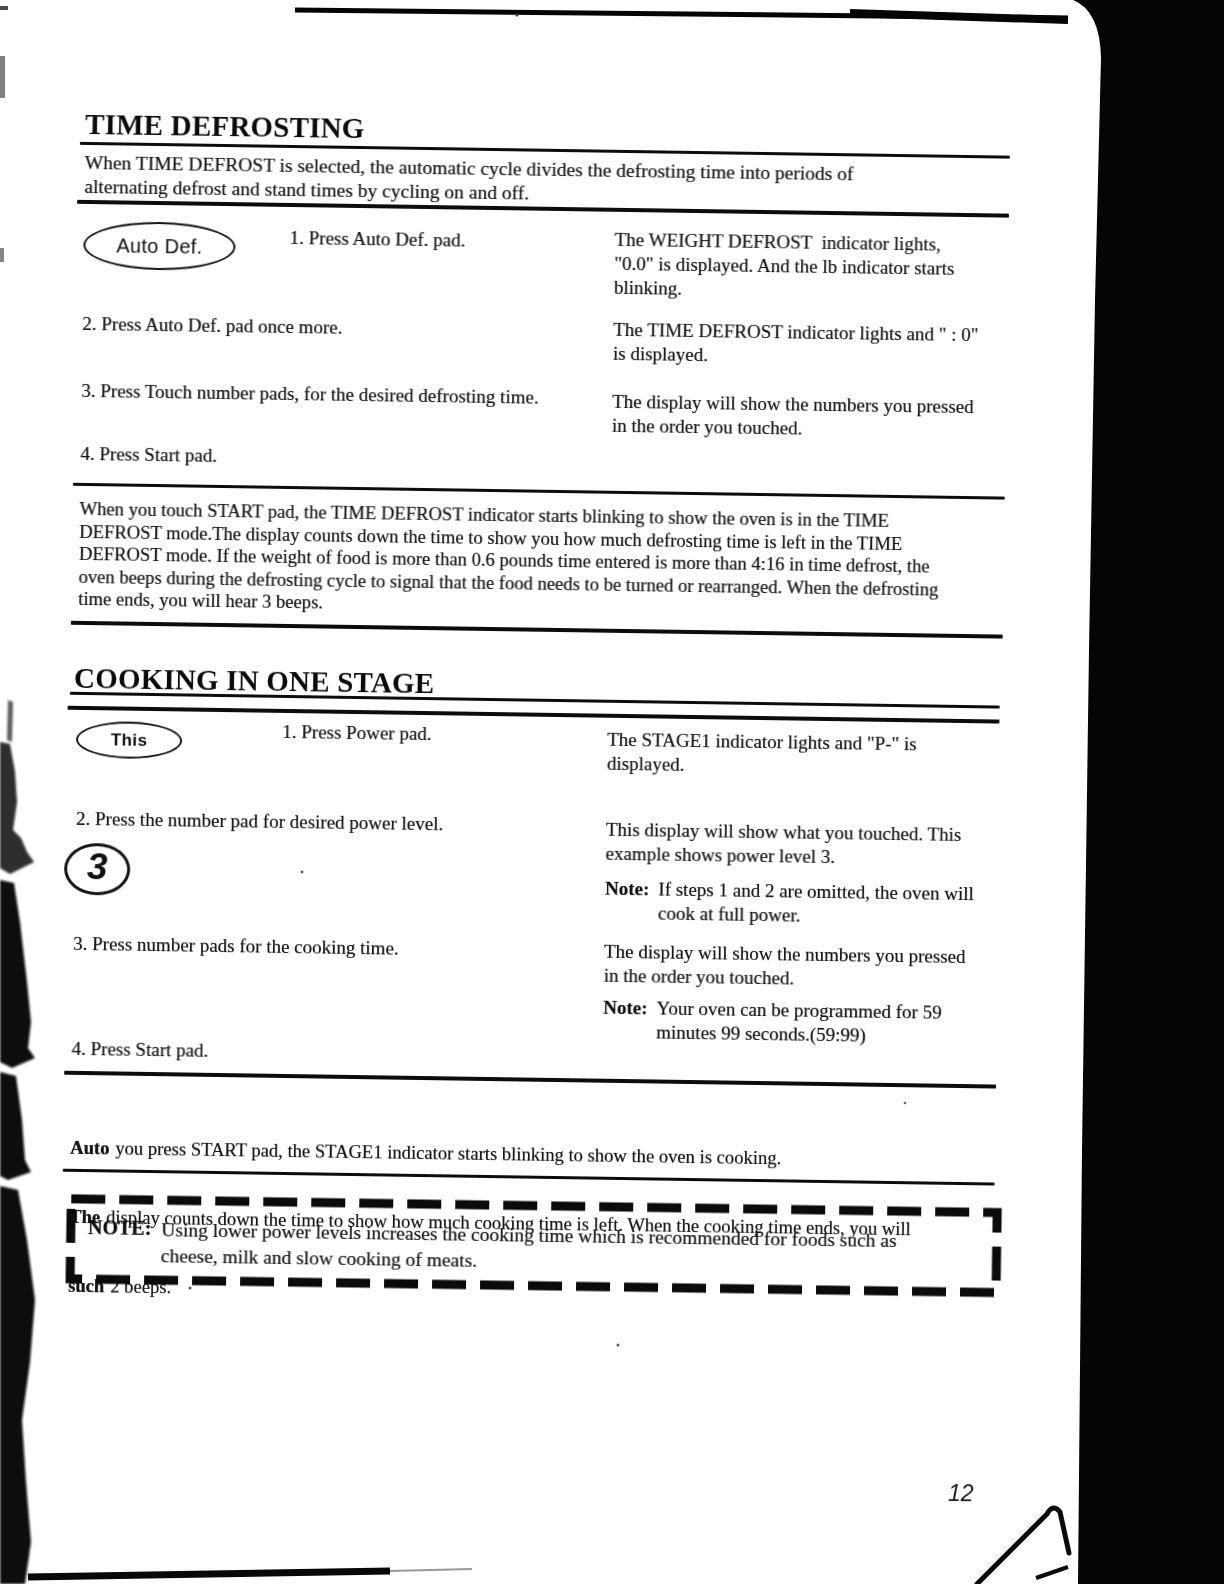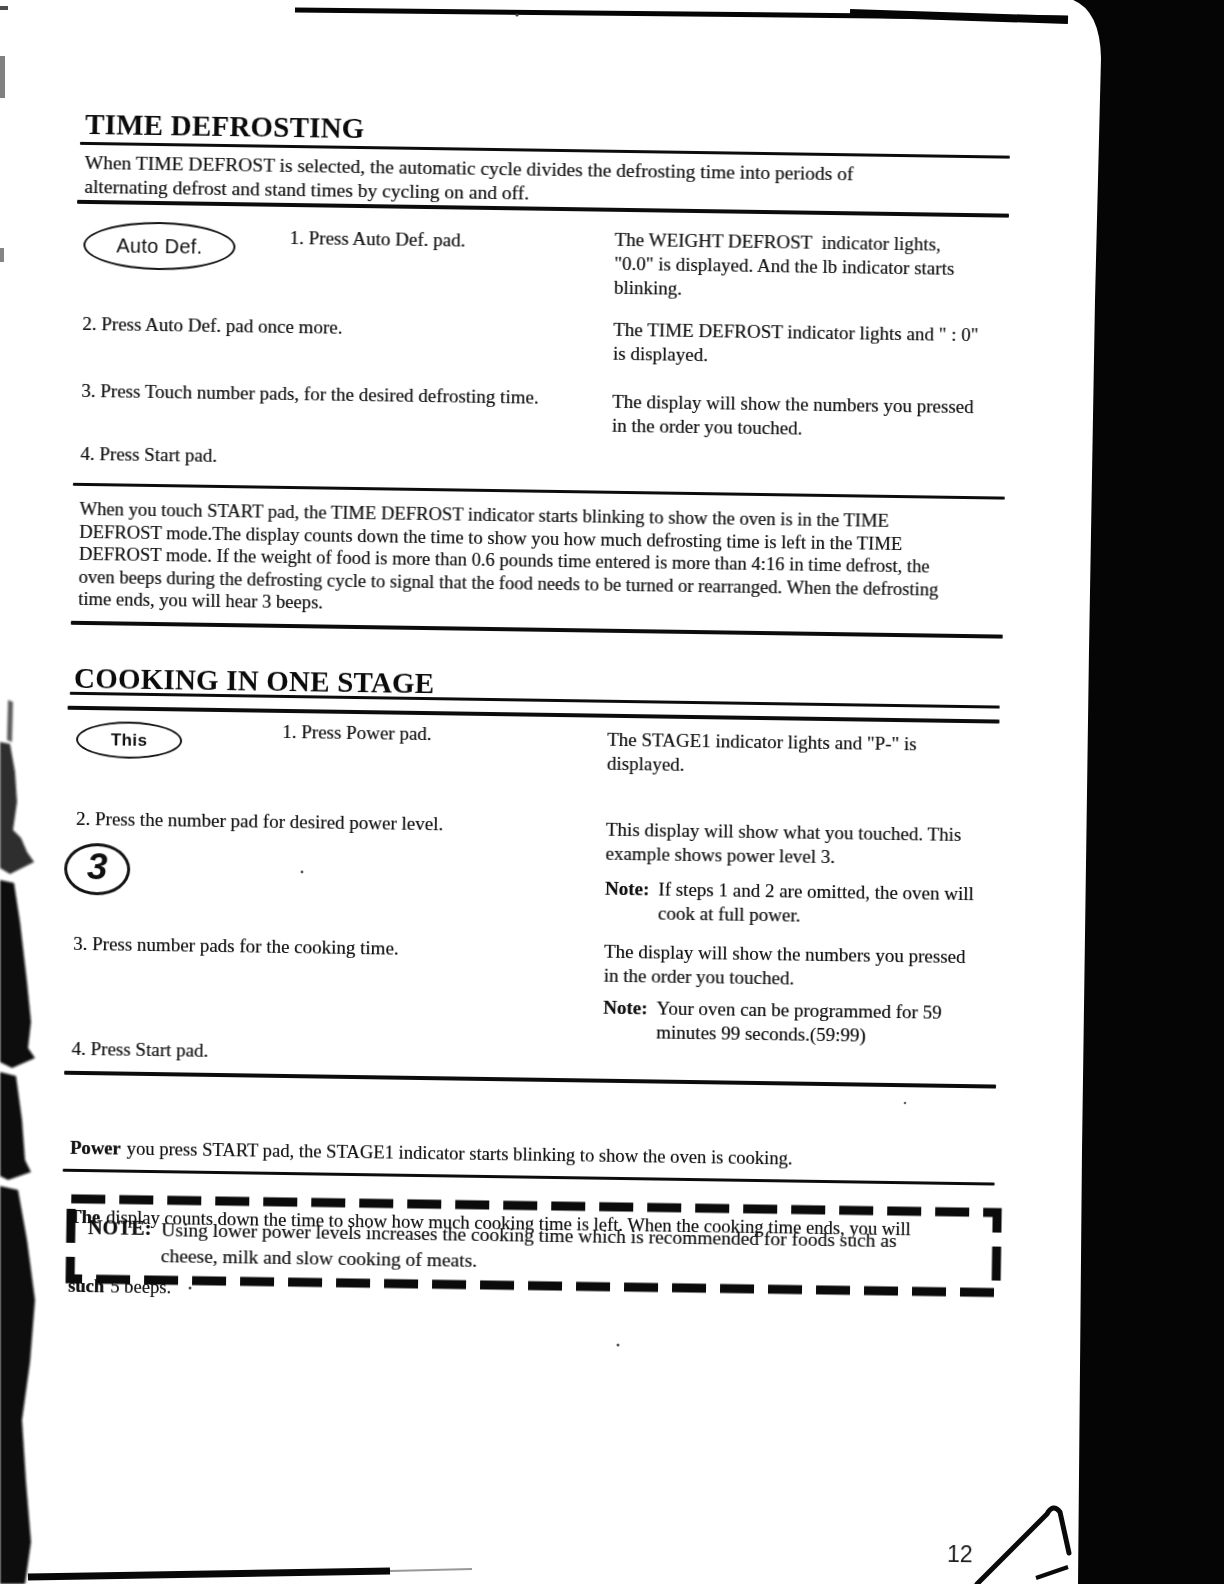--- a/index.html
+++ b/index.html
@@ -129,39 +129,39 @@
   <div class="note" style="left:616px;top:988px;">
     <span class="note-label">Note:</span><span class="note-text">Your oven can be programmed for 59
 minutes 99 seconds.(59:99)</span>
   </div>
 
   <div class="step" style="left:85px;top:1038px;">4. Press Start pad.</div>
 
   <div class="rule" style="left:78px;top:1071px;width:932px;height:4px;"></div>
 
   <div class="para" style="left:85px;top:1090px;line-height:23px;">
-    <div class="sumline"><span class="b">Power</span><span>you press START pad, the STAGE1 indicator starts blinking to show the oven is cooking.</span></div>
+    <div class="sumline"><span class="b">Auto</span><span>you press START pad, the STAGE1 indicator starts blinking to show the oven is cooking.</span></div>
     <div class="sumline"><span class="b">The</span><span>display counts down the time to show how much cooking time is left. When the cooking time ends, you will</span></div>
-    <div class="sumline"><span class="b">such</span><span>5 beeps.</span></div>
+    <div class="sumline"><span class="b">such</span><span>2 beeps.</span></div>
   </div>
 
   <div class="rule" style="left:78px;top:1169px;width:932px;height:3px;"></div>
 
   <div class="notebox-wrap" style="left:82px;top:1194px;width:936px;height:90px;">
     <svg width="936" height="90">
       <rect x="5" y="5" width="926" height="80" fill="none" stroke="#0b0b0b" stroke-width="9" stroke-dasharray="34 14"></rect>
     </svg>
     <div class="notebox-inner">
       <span class="notebox-label">NOTE:</span>
       <span class="boxtext">Using lower power levels increases the cooking time which is recommended for foods such as
 cheese, milk and slow cooking of meats.</span>
     </div>
   </div>
 
-  <div class="pagenum" style="left:968px;top:1528px;">12</div>
+  <div class="pagenum" style="left:968px;top:1467px;font-style:italic;">12</div>
 </div>
 
 <svg class="artifacts" width="1224" height="1584" viewBox="0 0 1224 1584">
 
   <path d="M295,10 L1068,18" stroke="#050505" stroke-width="5" fill="none"></path>
   <path d="M850,13 L1068,20" stroke="#050505" stroke-width="8" fill="none"></path>
 
   <path d="M1067,-2 Q1100,6 1101,58 L1095,300 L1089,650 L1082,1150 L1078,1586 L1226,1586 L1226,-2 Z" fill="#050505"></path>
 
   <path d="M977,1584 L1047,1514 Q1053,1503 1060,1512 L1069,1553" stroke="#0a0a0a" stroke-width="5" stroke-linecap="round" fill="none"></path>

